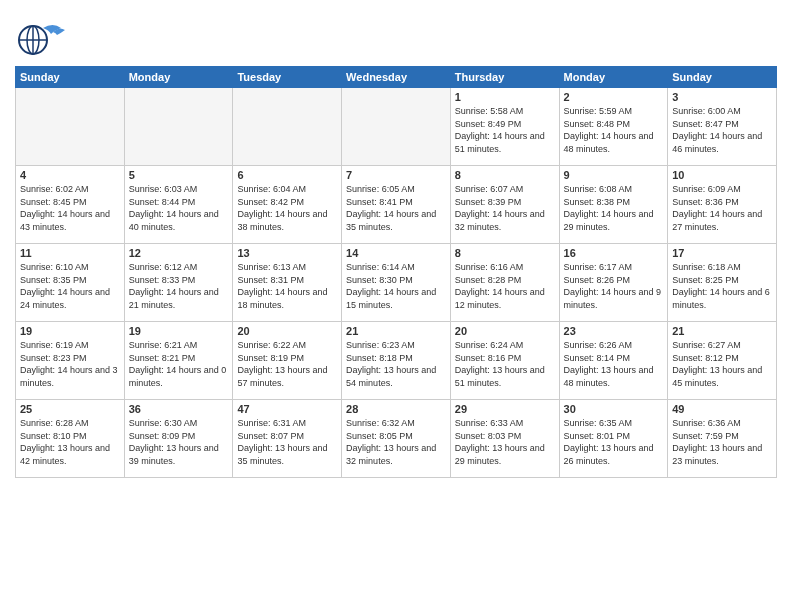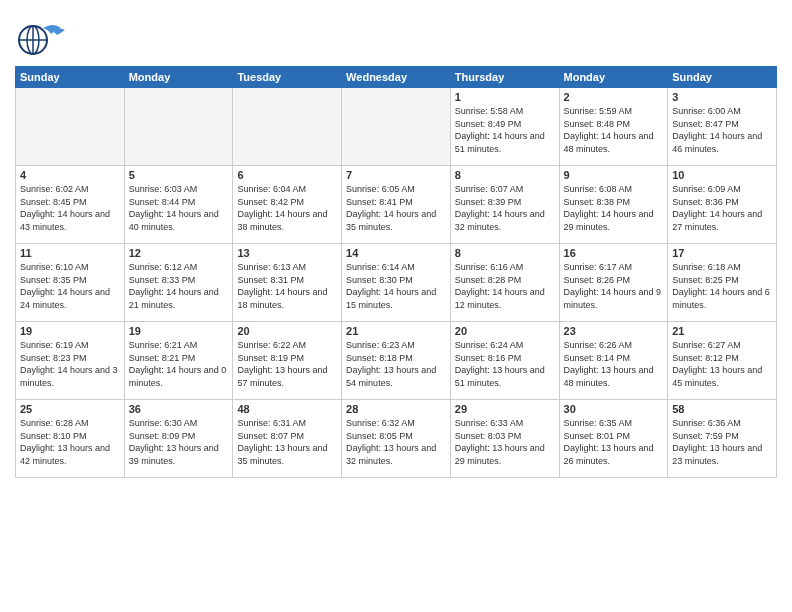--- a/index.html
+++ b/index.html
@@ -341,21 +341,21 @@
           </td>
           <td>
             <span class="day-num">36</span>
         <div class="cell-text">
           Sunrise: 6:30 AM<br>
           Sunset: 8:09 PM<br>
           Daylight: 13 hours and 39 minutes.
         </div>
           </td>
           <td>
-            <span class="day-num">48</span>
+            <span class="day-num">47</span>
         <div class="cell-text">
           Sunrise: 6:31 AM<br>
           Sunset: 8:07 PM<br>
           Daylight: 13 hours and 35 minutes.
         </div>
           </td>
           <td>
             <span class="day-num">28</span>
         <div class="cell-text">
           Sunrise: 6:32 AM<br>
@@ -373,21 +373,21 @@
           </td>
           <td>
             <span class="day-num">30</span>
         <div class="cell-text">
           Sunrise: 6:35 AM<br>
           Sunset: 8:01 PM<br>
           Daylight: 13 hours and 26 minutes.
         </div>
           </td>
           <td>
-            <span class="day-num">58</span>
+            <span class="day-num">49</span>
         <div class="cell-text">
           Sunrise: 6:36 AM<br>
           Sunset: 7:59 PM<br>
           Daylight: 13 hours and 23 minutes.
         </div>
           </td>
         </tr>
       </tbody>
   </table>
 </div>

